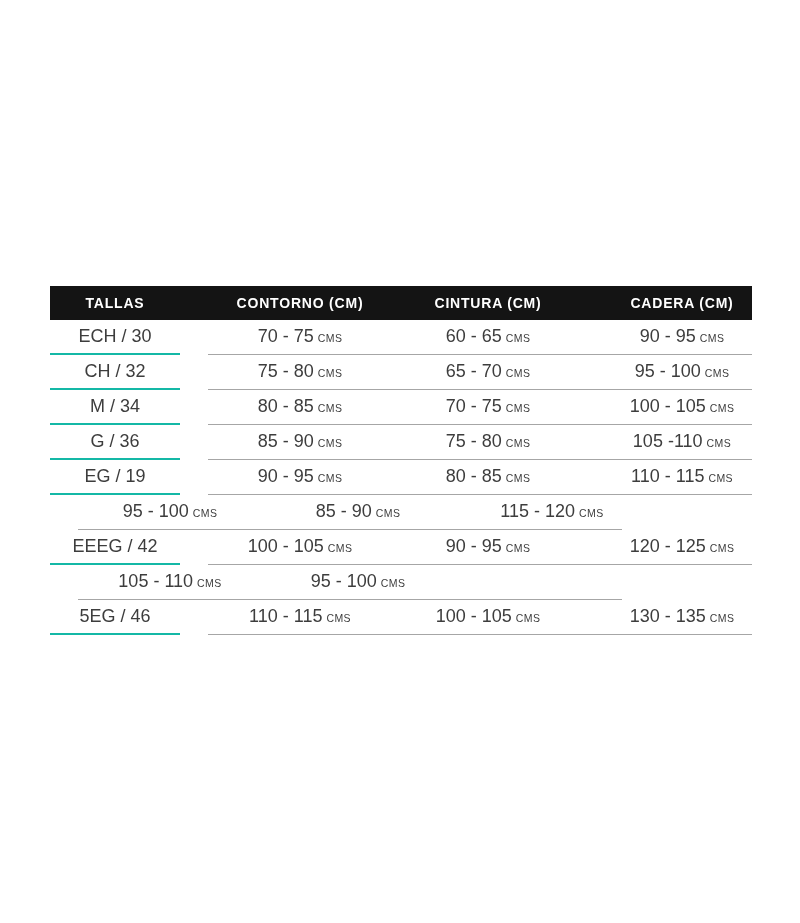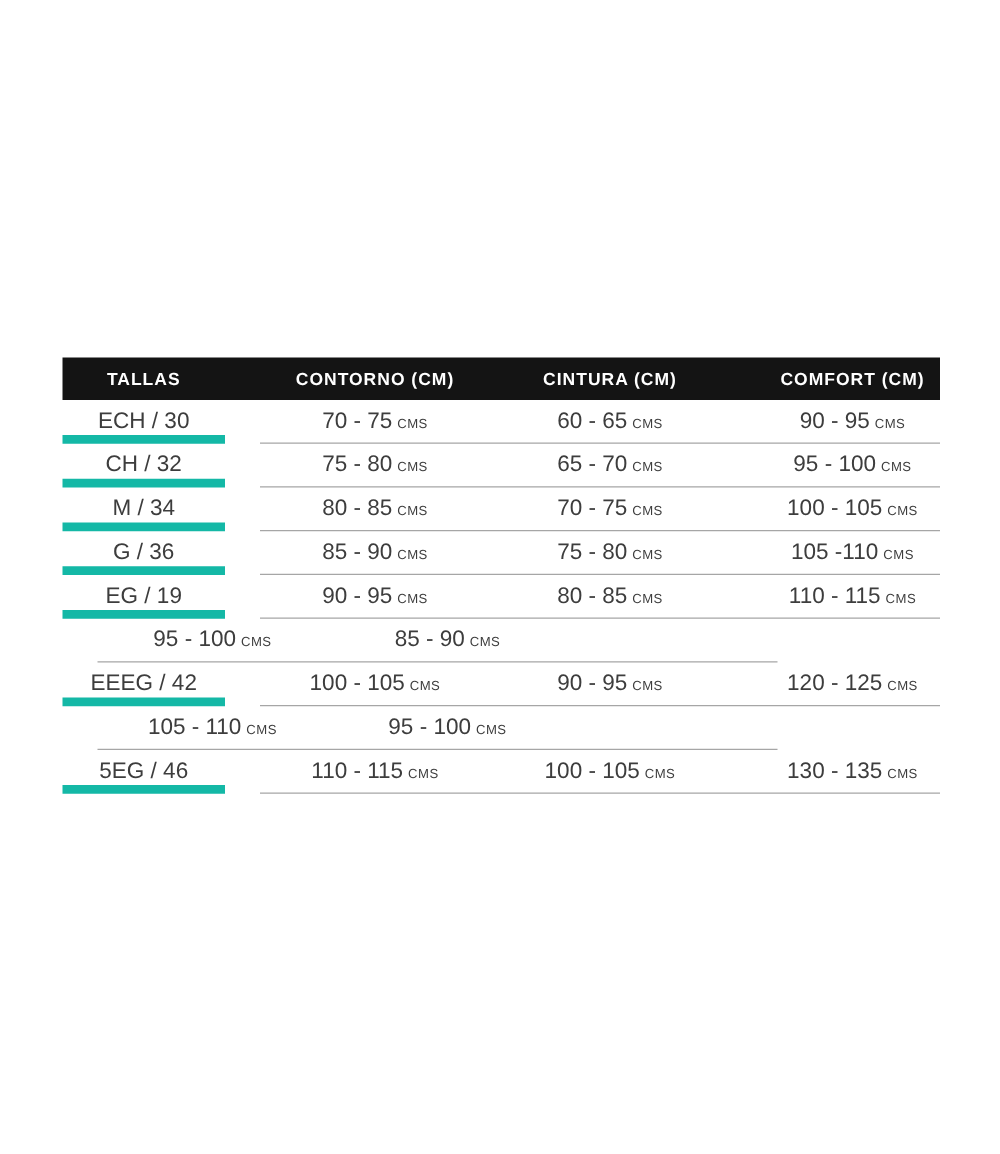--- a/index.html
+++ b/index.html
@@ -42,21 +42,21 @@
   .col-a   { width: 184px; }
   .col-b   { width: 192px; }
   .col-c   { width: 168px; box-sizing: border-box; padding-left: 28px; }
   
   .trow {
     display: flex;
     height: 35px;
   }
   .tcell-t {
     width: 130px;
-    border-bottom: 7px solid #14b8a6;
+    border-bottom: 2px solid #14b8a6;
     text-align: center;
     line-height: 33px;
     font-size: 18px;
     color: #3d3d3d;
     white-space: nowrap;
   }
   .rgap { width: 28px; }
   .mgroup {
     display: flex;
     width: 544px;
@@ -94,21 +94,21 @@
 
 <div class="page">
 
   <div class="size-table">
 
     <div class="thead">
       <div class="hcell col-t">TALLAS</div>
       <div class="gapcol"></div>
       <div class="hcell col-a">CONTORNO (CM)</div>
       <div class="hcell col-b">CINTURA (CM)</div>
-      <div class="hcell col-c">COMFORT (CM)</div>
+      <div class="hcell col-c">CADERA (CM)</div>
     </div>
 
     <div id="tbody">
   <div class="trow">
     <div class="tcell-t">
       <span class="sval">ECH / 30</span>
     </div>
     <div class="rgap"></div>
     <div class="mgroup">
       <div class="mcell col-a">
@@ -197,20 +197,23 @@
 
   <div class="trow">
     <div class="rgap"></div>
     <div class="mgroup">
       <div class="mcell col-a">
         <span class="mval">95 - 100</span><span class="unit">CMS</span>
       </div>
       <div class="mcell col-b">
         <span class="mval">85 - 90</span><span class="unit">CMS</span>
       </div>
+      <div class="mcell col-c">
+        <span class="mval">115 - 120</span><span class="unit">CMS</span>
+      </div>
     </div>
   </div>
 
   <div class="trow">
     <div class="tcell-t">
       <span class="sval">EEEG / 42</span>
     </div>
     <div class="rgap"></div>
     <div class="mgroup">
       <div class="mcell col-a">

